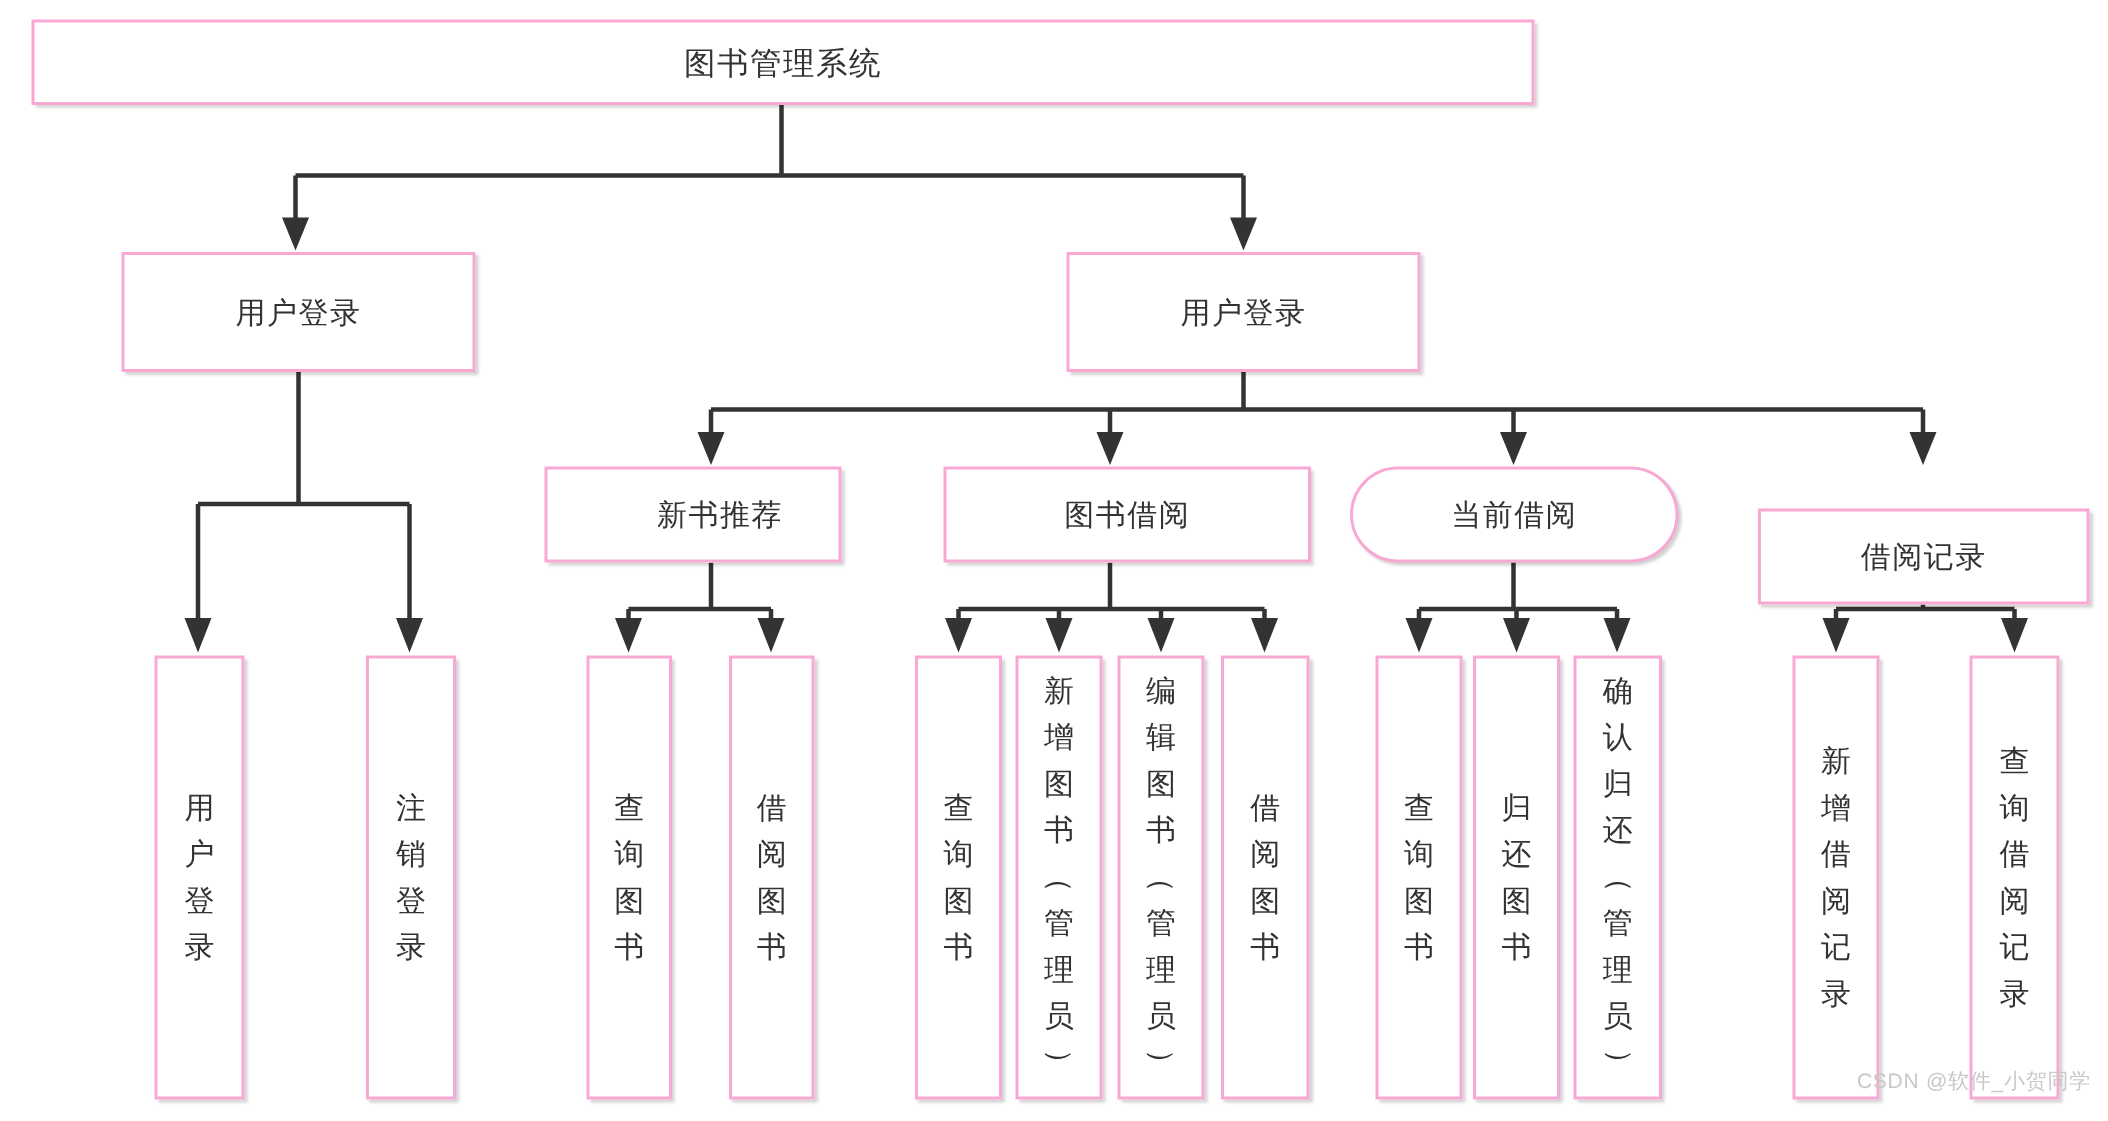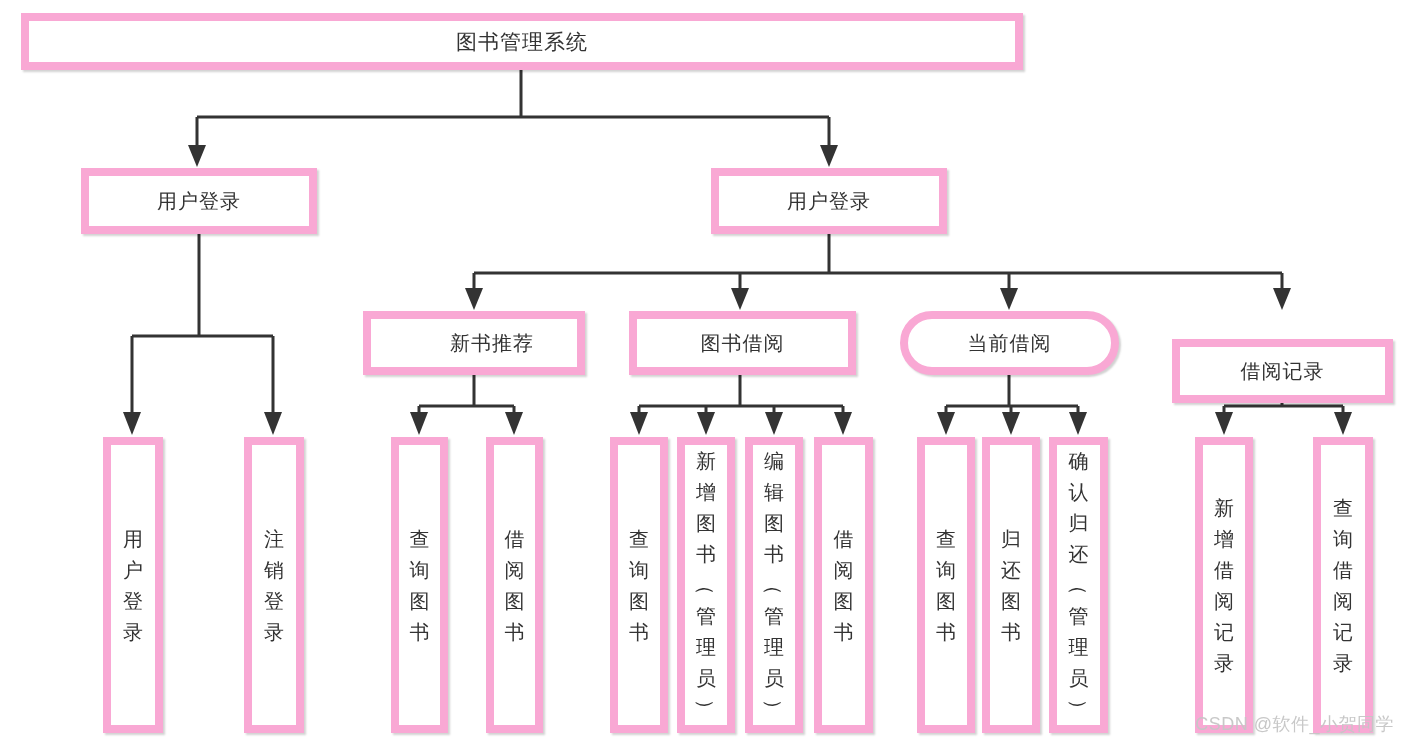--- a/index.html
+++ b/index.html
@@ -4,37 +4,37 @@
 <style>
   * { margin:0; padding:0; box-sizing:border-box; }
   html,body { background:#ffffff; }
   body { font-family:"Liberation Sans", sans-serif; }
   .canvas {
     position:relative; width:1405px; height:747px;
     background:#ffffff; overflow:hidden;
   }
   .connectors { position:absolute; left:0; top:0; width:1405px; height:747px; }
   .node {
-    position:absolute; background:#ffffff; border:8px solid #f9a8d4;
+    position:absolute; background:#ffffff; border:2px solid #f9a8d4;
     display:flex; align-items:center; justify-content:center;
     color:#333333; font-size:20px; letter-spacing:1px;
     box-shadow:2px 2px 2px rgba(0,0,0,0.18);
   }
   .root-node  { left:21px;  top:13px;  width:1002px; height:57px; font-size:21px; }
-  .l1-node    { height:66px; top:168px; width:236px; }
+  .l1-node    { height:80px; top:168px; width:236px; }
   .l2-node    { height:64px; top:311px; }
   .leaf {
     top:437px; height:296px; flex-direction:column; row-gap:11px;
     letter-spacing:0; padding:4px 0;
   }
   .leaf span { display:block; line-height:1; }
   .leaf span.rot { transform:rotate(90deg); }
   .watermark {
     position:absolute; top:712px; right:11px; z-index:5;
-    font-size:18px; color:rgba(197,197,197,0.95); letter-spacing:0.5px;
+    font-size:14px; color:rgba(197,197,197,0.95); letter-spacing:0.5px;
     white-space:nowrap;
   }
 </style>
 </head>
 <body>
 
 <div class="canvas">
 
   <svg class="connectors" viewBox="0 0 1405 747" xmlns="http://www.w3.org/2000/svg">
     <g stroke="#333333" stroke-width="3" fill="none">
@@ -80,24 +80,24 @@
     <span>图书管理系统</span>
   </div>
 
   <div class="node l1-node" style="left:81px;">
     <span>用户登录</span>
   </div>
   <div class="node l1-node" style="left:711px;">
     <span>用户登录</span>
   </div>
 
-  <div class="node l2-node" style="left:363px; width:222px;padding-left:36px;">
+  <div class="node l2-node" style="left:363px; width:198px;padding-left:36px;">
     <span>新书推荐</span>
   </div>
-  <div class="node l2-node" style="left:629px; width:227px;">
+  <div class="node l2-node" style="left:629px; width:245px;">
     <span>图书借阅</span>
   </div>
   <div class="node l2-node" style="left:900px; width:219px;border-radius:32px;">
     <span>当前借阅</span>
   </div>
   <div class="node l2-node" style="left:1172px; width:221px;margin-top:28px;">
     <span>借阅记录</span>
   </div>
 
   <div class="node leaf" style="left:103px; width:60px;">

